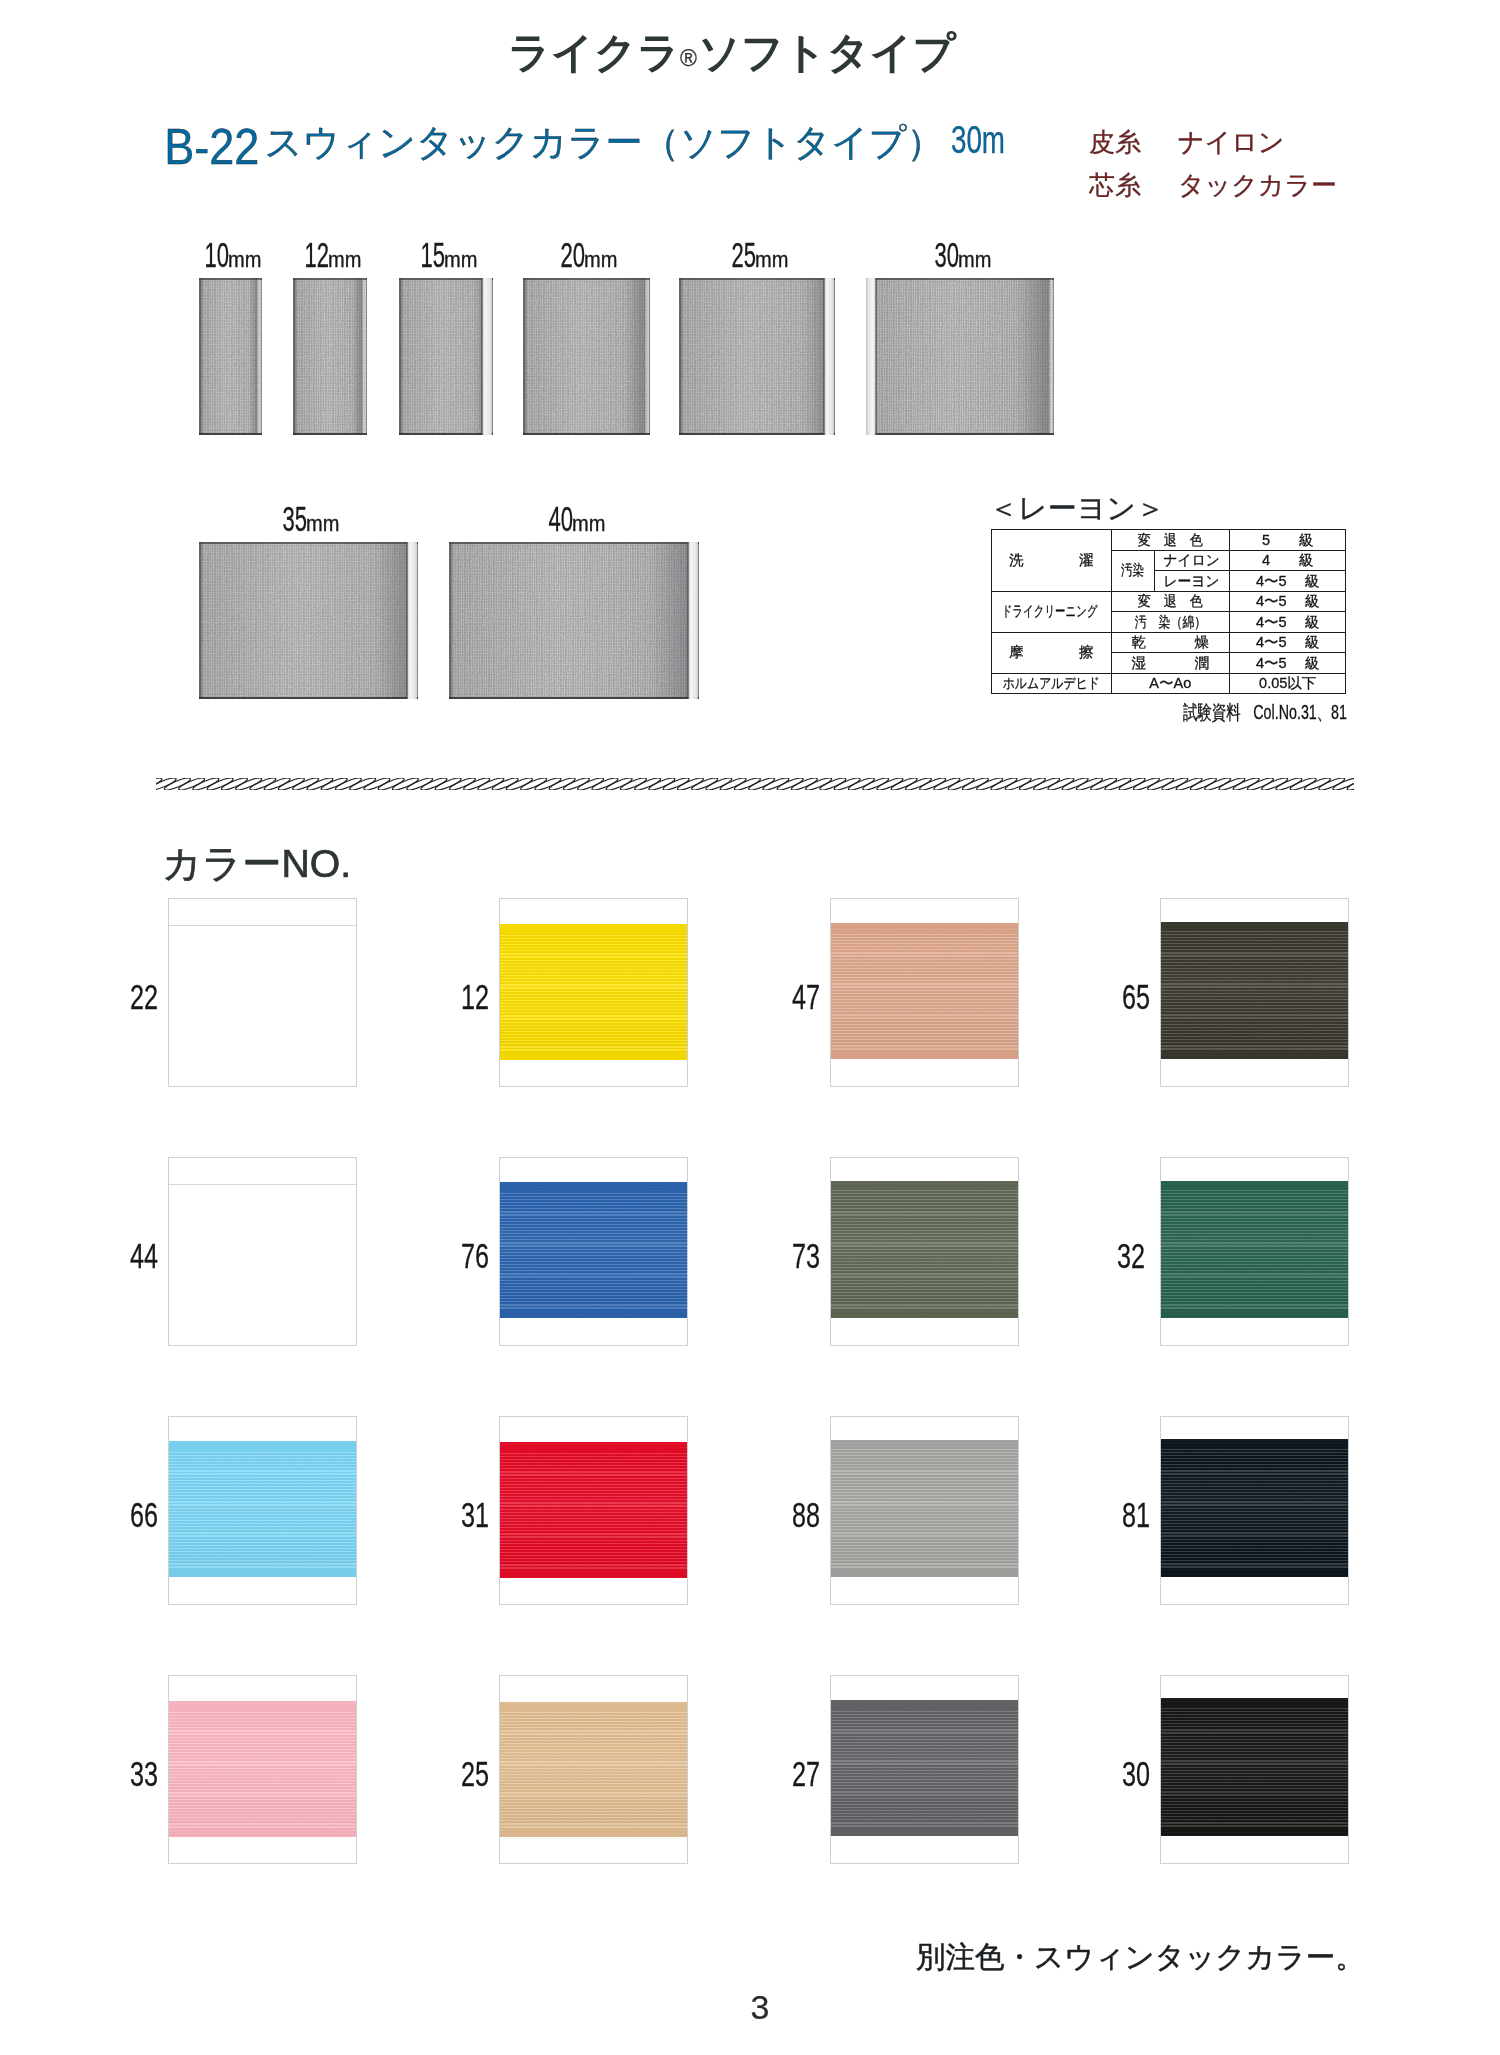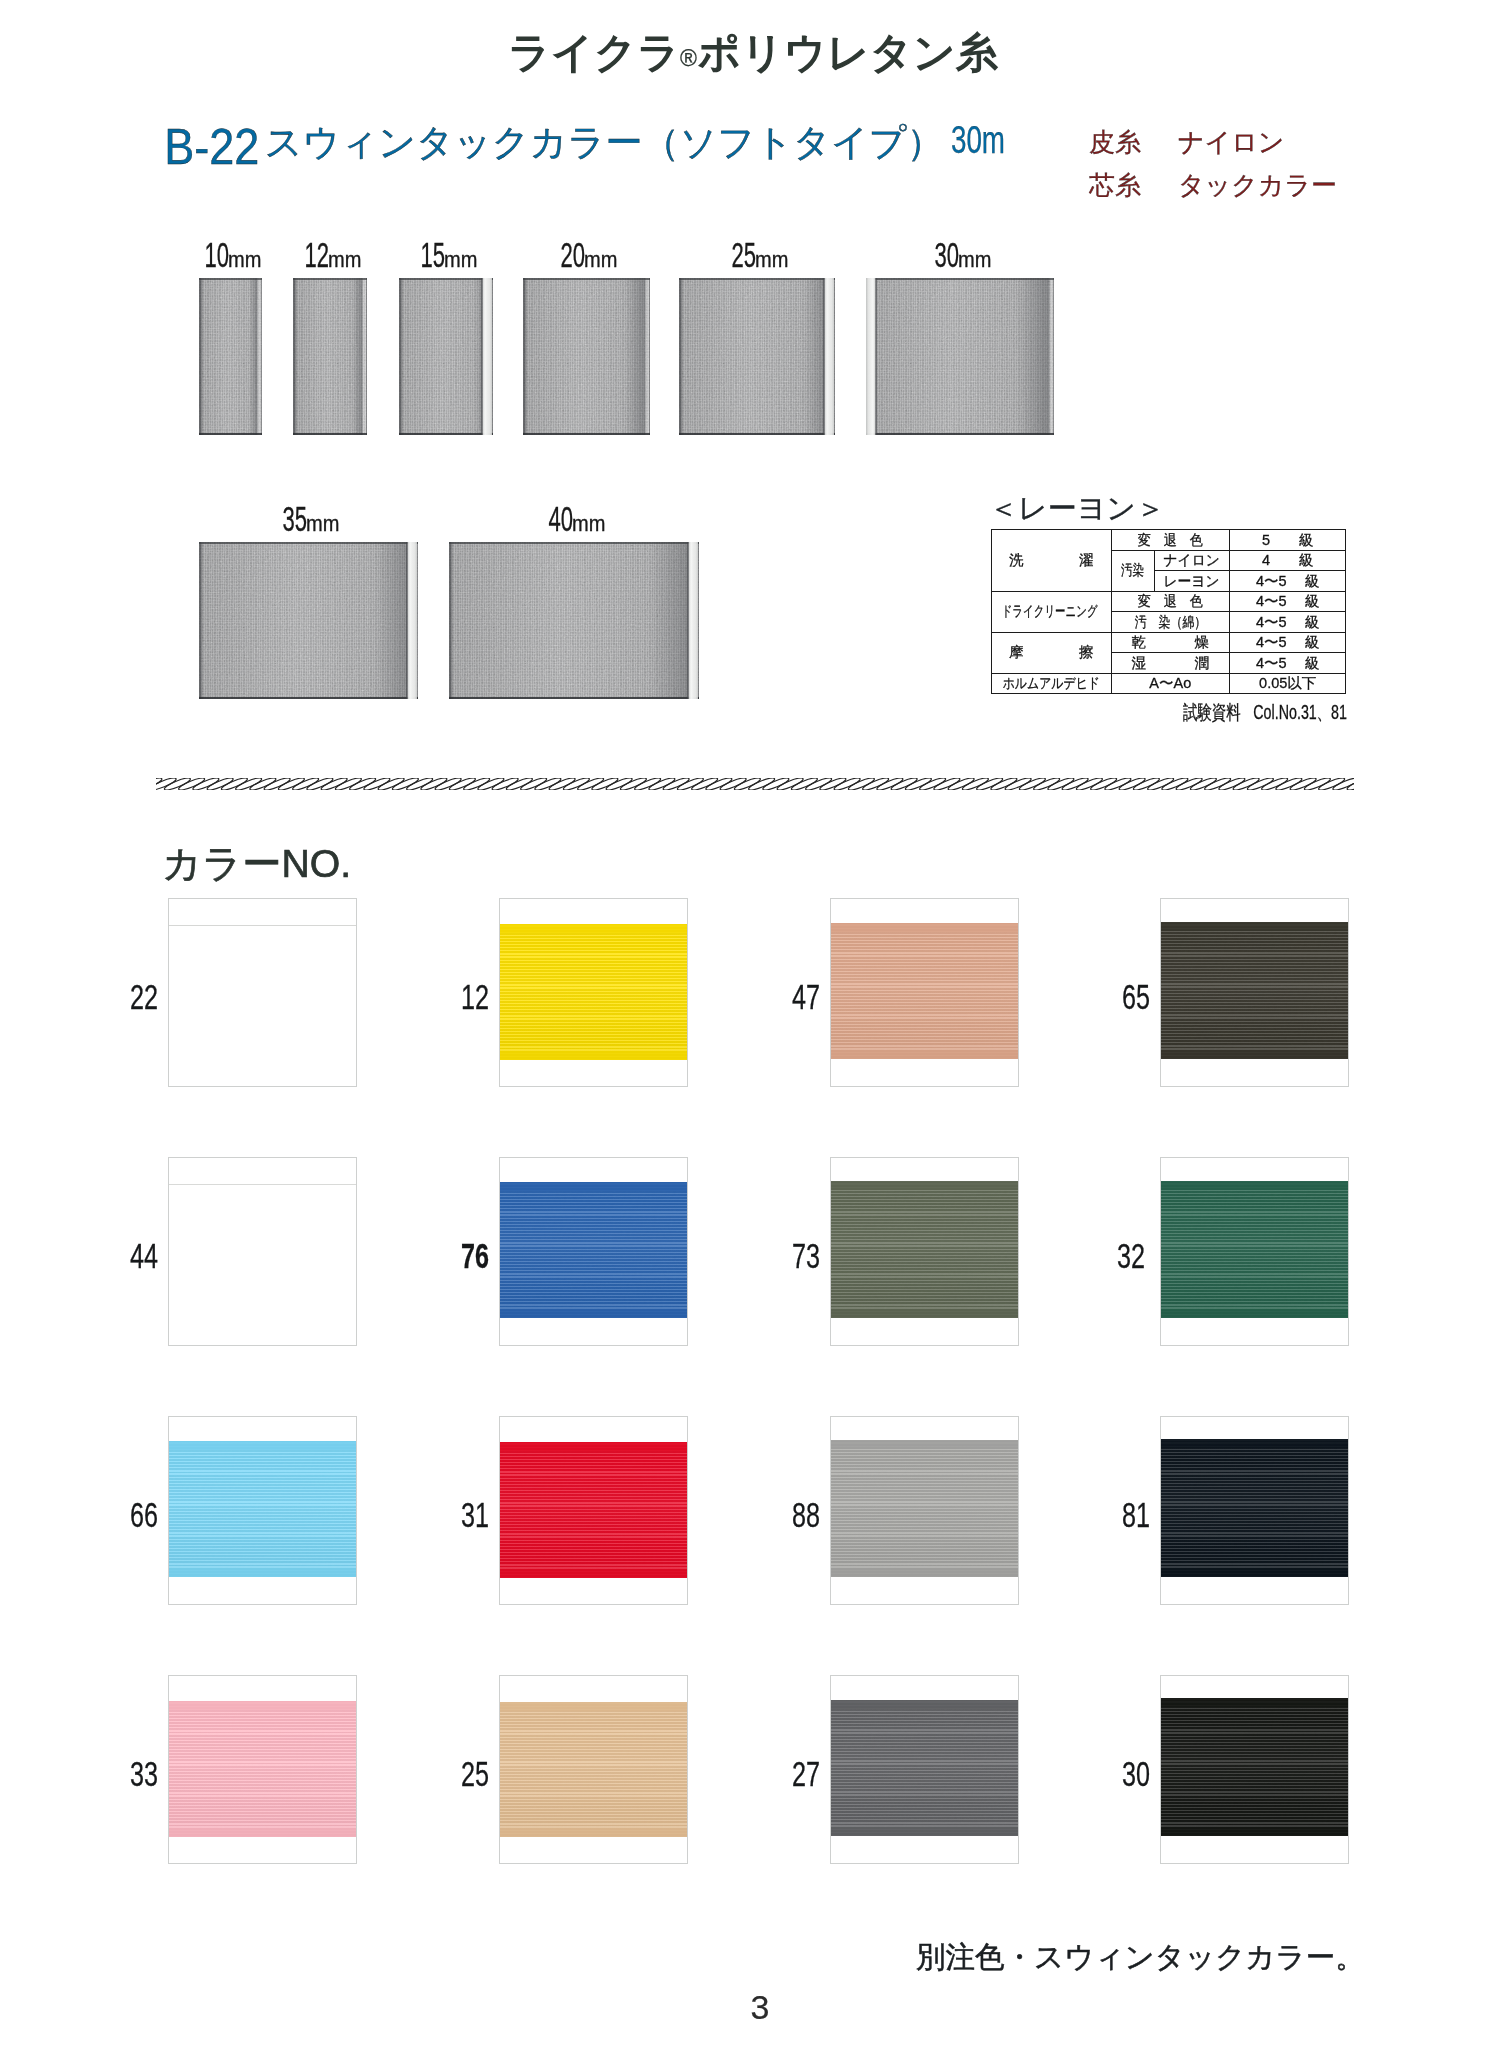--- a/index.html
+++ b/index.html
@@ -102,21 +102,21 @@
    <feTurbulence type="fractalNoise" baseFrequency="0.60 0.62" numOctaves="3" seed="7"></feTurbulence>
    <feColorMatrix type="saturate" values="0"></feColorMatrix>
   </filter>
   <filter id="bandNoise" x="0" y="0" width="100%" height="100%">
    <feTurbulence type="fractalNoise" baseFrequency="0.30 1.10" numOctaves="2" seed="3"></feTurbulence>
    <feColorMatrix type="saturate" values="0"></feColorMatrix>
   </filter>
  </defs>
 </svg>
 
-<div id="title"><span>ライクラ</span><span id="treg">®</span><span>ポリウレタン糸</span></div>
+<div id="title"><span>ライクラ</span><span id="treg">®</span><span>ソフトタイプ</span></div>
 
 <div id="subline">
   <span id="code">B-22</span>
   <span id="prodname">スウィンタックカラー（ソフトタイプ）</span>
   <span id="length">30m</span>
 </div>
 
 <div id="yarnbox">
     <div class="yarnrow">
       <span class="yarnlabel">皮糸</span>
@@ -499,21 +499,21 @@
       <div class="band" style="top: 24px; height: 136px; background: rgb(43, 101, 178);">
         <svg class="nz" width="187" height="136">
           <rect width="187" height="136" filter="url(#bandNoise)"></rect>
         </svg>
         <div class="rib"></div>
         <div class="hl"></div>
         <div class="et" style="background:#2960aa"></div>
         <div class="eb" style="background:#295fa8"></div>
       </div>
     </div>
-    <div class="cardno" style="left: 445px; top: 1238px; width: 44px; text-align: right; font-weight: bold;"><span>76</span></div>
+    <div class="cardno" style="left: 445px; top: 1238px; width: 44px; text-align: right;"><span>76</span></div>
     <div class="card" style="left: 831px; top: 1158px; width: 187px; height: 187px;">
       <div class="band" style="top: 23px; height: 137px; background: rgb(96, 105, 85);">
         <svg class="nz" width="187" height="137">
           <rect width="187" height="137" filter="url(#bandNoise)"></rect>
         </svg>
         <div class="rib"></div>
         <div class="hl"></div>
         <div class="et" style="background:#5c6451"></div>
         <div class="eb" style="background:#5b6350"></div>
       </div>

